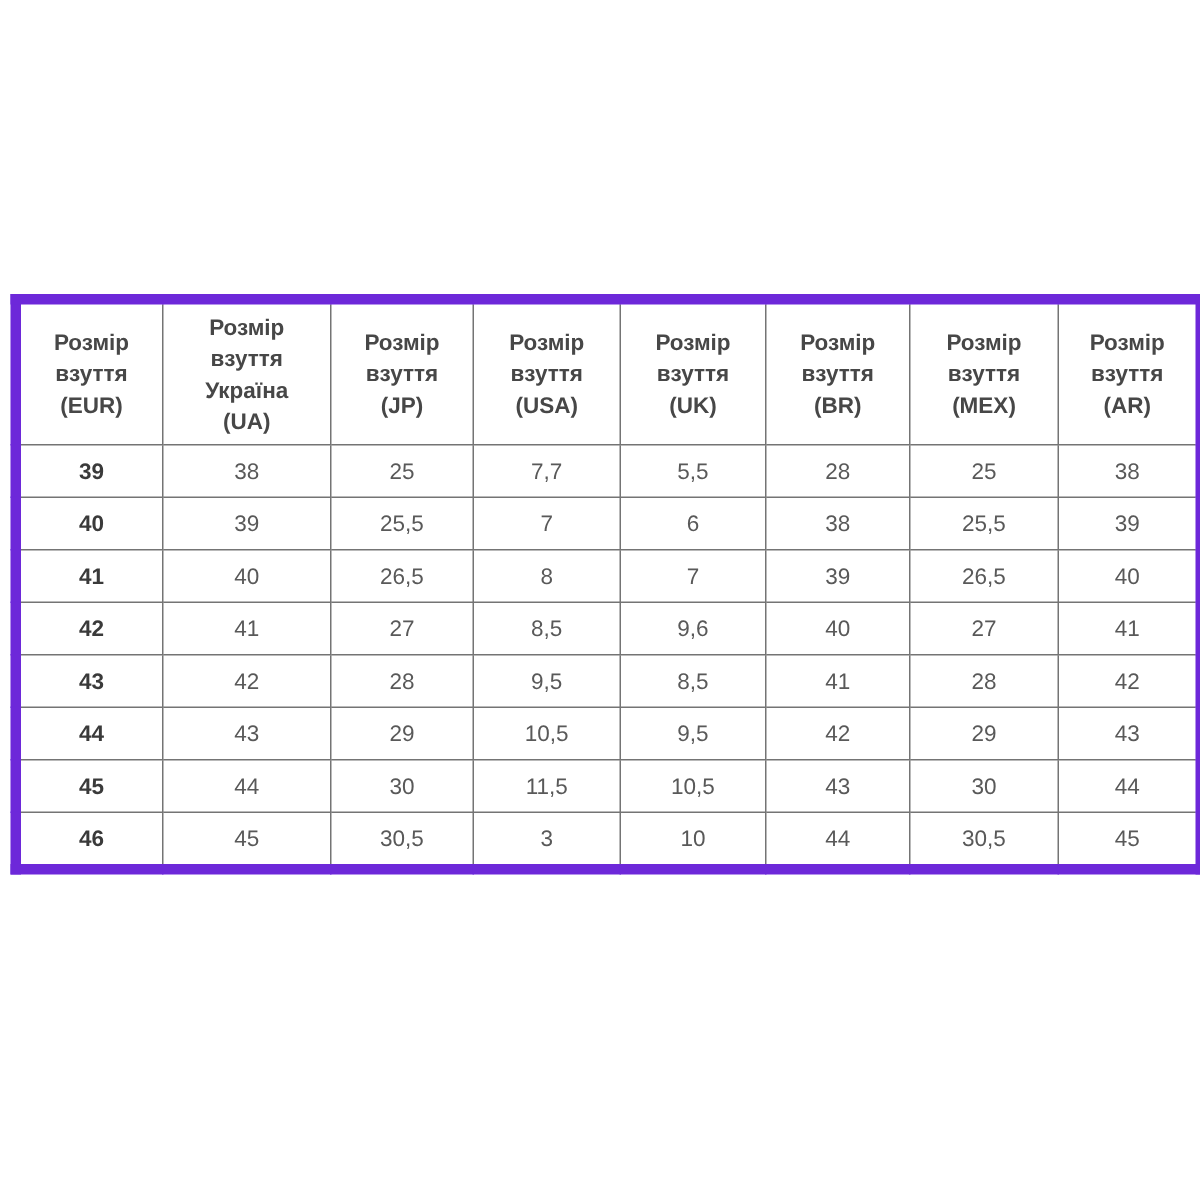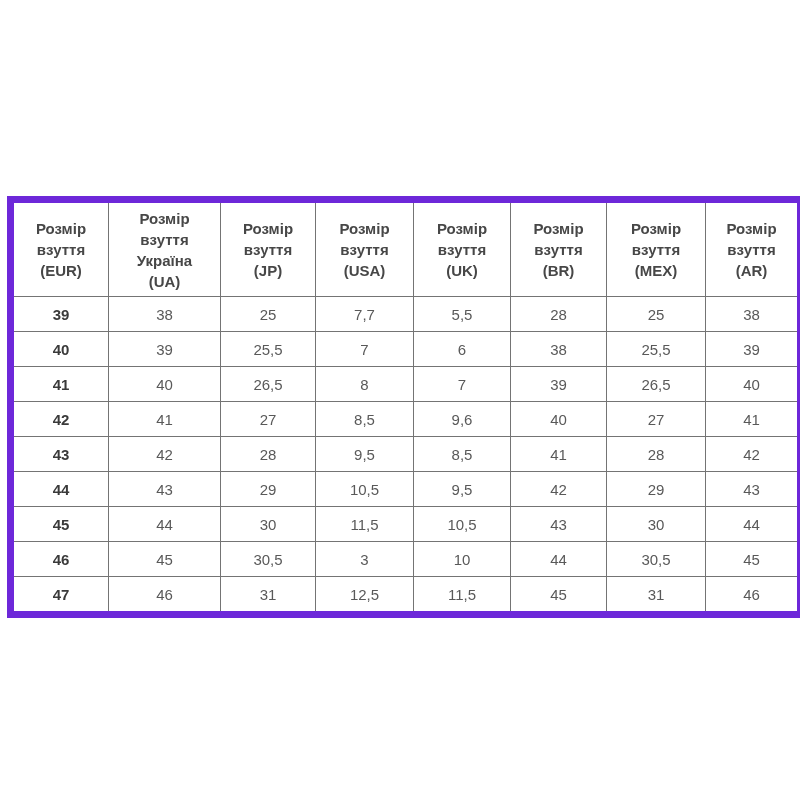--- a/index.html
+++ b/index.html
@@ -182,25 +182,15 @@
         <tr>
           <td class="first">46</td>
           <td>45</td>
           <td>30,5</td>
           <td>3</td>
           <td>10</td>
           <td>44</td>
           <td>30,5</td>
           <td>45</td>
         </tr>
-        <tr>
-          <td class="first">47</td>
-          <td>46</td>
-          <td>31</td>
-          <td>12,5</td>
-          <td>11,5</td>
-          <td>45</td>
-          <td>31</td>
-          <td>46</td>
-        </tr>
       </tbody>
   </table>
 </div>
 
 </body></html>

